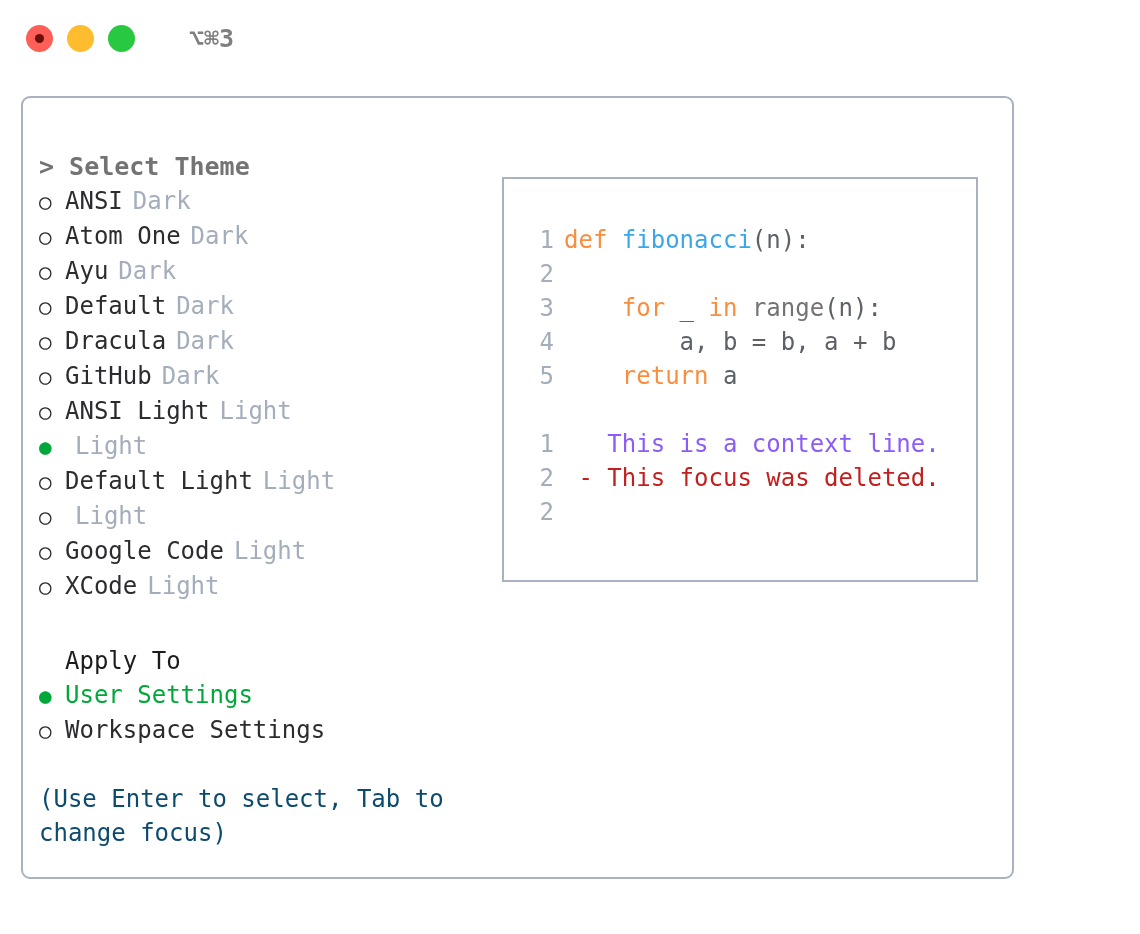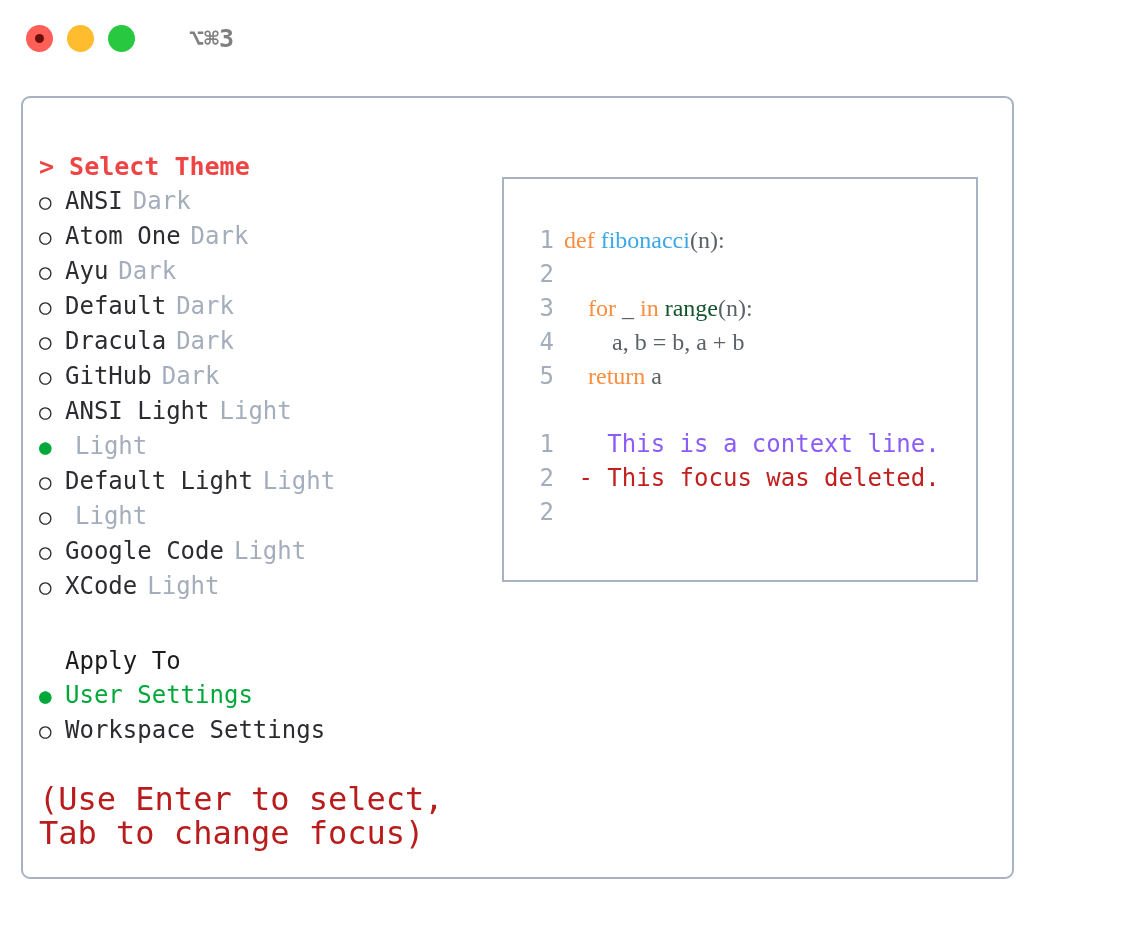--- a/index.html
+++ b/index.html
@@ -88,21 +88,21 @@
   #left-pane {
     position: absolute;
     left: 16px;
     top: 52px;
     width: 450px;
   }
 
   .heading {
     font-size: 25px;
     font-weight: bold;
-    color: #ef4444;
+    color: #737373;
     line-height: 34px;
     white-space: pre;
   }
 
   #theme-list,
   #apply-list {
     margin: 0;
     padding: 0;
     list-style: none;
   }
@@ -136,23 +136,23 @@
   .sub-heading {
     font-size: 24px;
     color: #1c1c1e;
     line-height: 34px;
     padding-left: 26px;
     white-space: pre;
   }
 
   #hint-text {
     margin-top: 34px;
-    font-size: 32px;
-    line-height: 34px;
-    color: #b91c1c;
+    font-size: 24px;
+    line-height: 34px;
+    color: #0c4a6e;
     width: 415px;
     white-space: pre-wrap;
   }
 
   
   #right-pane {
     position: absolute;
     left: 479px;
     top: 52px;
     width: 490px;
@@ -173,26 +173,26 @@
     line-height: 34px;
     white-space: pre;
   }
   .ln {
     width: 34px;
     flex: none;
     text-align: right;
     color: #a3adbb;
     margin-right: 10px;
   }
-  .code-text { color: #5c6166; font-family: Liberation Serif, serif; }
+  .code-text { color: #5c6166; }
 
   .tok-kw   { color: #fa8d3e; }
   .tok-fn   { color: #3aa7e8; }
   .tok-num  { color: #a37acc; }
-  .tok-call { color: #14532d; }
+  .tok-call { color: #737373; }
   .tok-plain{ color: #5c6166; }
 
   .spacer-line { height: 34px; }
 
   .diff-ctx { color: #8b5cf6; }
   .diff-del { color: #c21f1f; }
   .diff-add { color: #0bbf2a; }
 </style>
 </head>
 <body>

